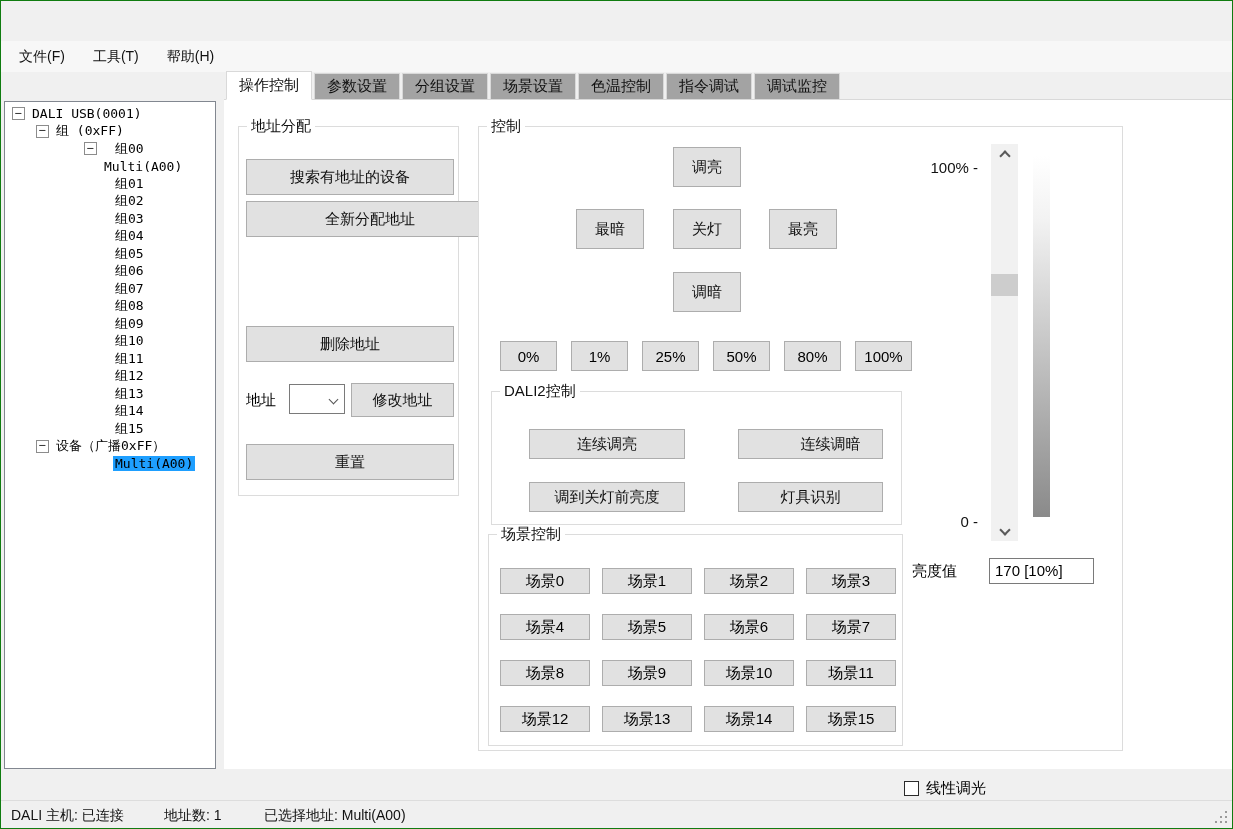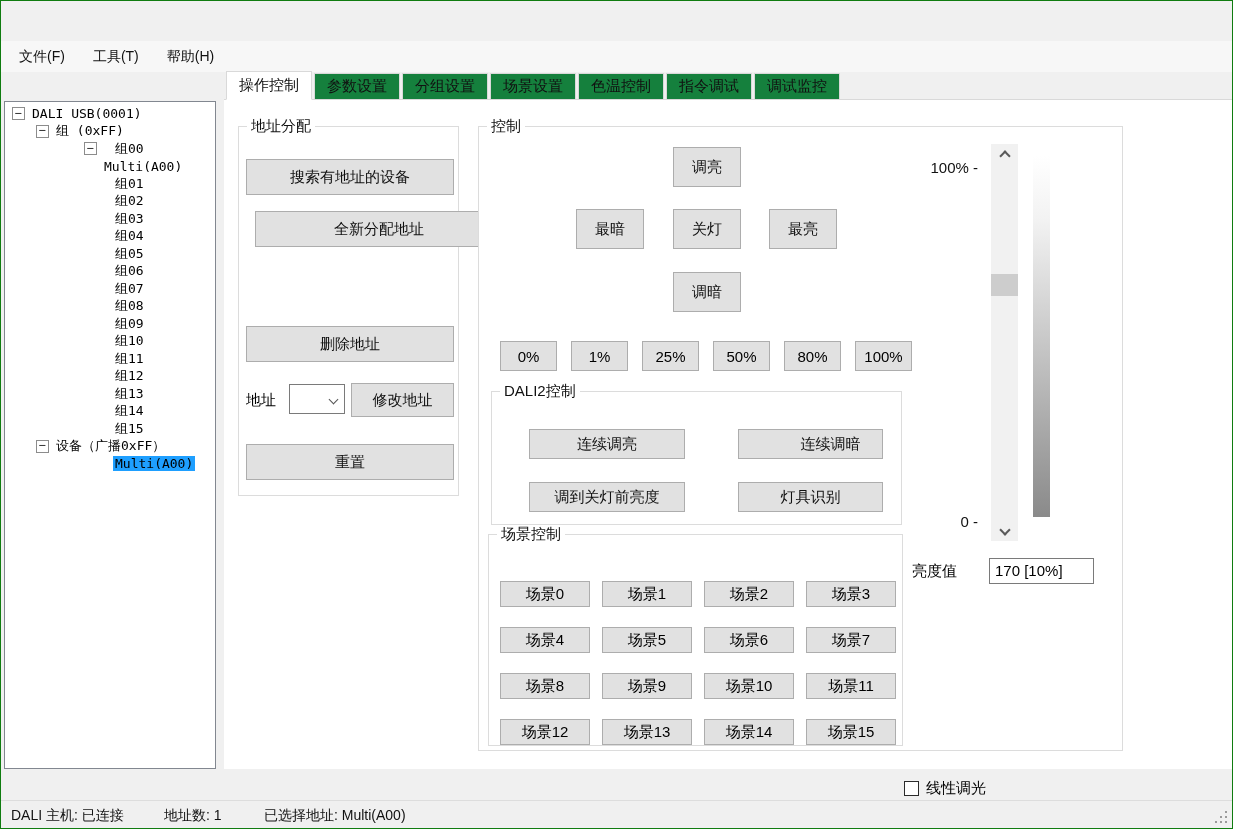--- a/index.html
+++ b/index.html
@@ -28,40 +28,40 @@
   .tree-row[data-level="2"] { padding-left:79px;gap:11px; }
   .tree-row[data-level="3"] { padding-left:79px; }
   .expander { width:13px; height:13px; min-width:13px; background:#fff; border:1px solid #8c8c8c; margin-right:5px; position:relative; }
   .expander::after { content:"−"; position:absolute; left:1.5px; top:-2.5px; font-size:12px; color:#333; }
   .tree-row[data-box="false"] .expander { visibility:hidden; }
   .tree-label { padding:0 2px; }
   .tree-row[data-selected="true"] .tree-label { background:#1e9fff; }
 
   
   .tabstrip { position:absolute; left:225px; top:72px; display:flex; gap:2px; height:27px; }
-  .tab { padding:3px 12px; font-size:15px; background:#15803d; border:1px solid #d9d9d9; color:#111; display:flex; align-items:center; }
+  .tab { padding:3px 12px; font-size:15px; background:#a3a3a3; border:1px solid #d9d9d9; color:#111; display:flex; align-items:center; }
   .tab[data-active="true"] { background:#fff; border-bottom:1px solid #fff; position:relative; z-index:3; height:29px; margin-top:-2px; }
   .tabpage { position:absolute; left:223px; top:98px; width:1010px; height:670px; background:#fff; border-top:1px solid #d9d9d9; }
 
   
   .groupbox { position:absolute; border:1px solid #dcdcdc; background:#fff; }
   .groupbox > .gb-title { position:absolute; top:-10px; left:8px; background:#fff; padding:0 4px; font-size:15px; color:#111; }
 
   
   .btn { position:absolute; background:#e1e1e1; border:1px solid #adadad; font-size:15px; color:#111; display:flex; align-items:center; justify-content:center; font-family:"Liberation Sans",sans-serif; }
 
   
   .addr-label { position:absolute; left:245px; top:390px; font-size:15px; }
   .addr-combo { position:absolute; left:288px; top:383px; width:56px; height:30px; background:#fff; border:1px solid #7a7a7a; }
   .combo-chevron { position:absolute; right:7px; top:11px; width:7px; height:7px; border-left:1.5px solid #555; border-bottom:1.5px solid #555; transform:rotate(-45deg); }
 
   
   .pct-row { position:absolute; left:499px; top:340px; display:flex; gap:14px; }
   .pct-btn { position:relative; width:57px; height:30px; background:#e1e1e1; border:1px solid #adadad; font-size:15px; display:flex; align-items:center; justify-content:center; }
-  .scene-grid { position:absolute; left:499px; top:580px; display:grid; grid-template-columns:repeat(4,90px); column-gap:12px; row-gap:20px; }
+  .scene-grid { position:absolute; left:499px; top:567px; display:grid; grid-template-columns:repeat(4,90px); column-gap:12px; row-gap:20px; }
   .scene-btn { position:relative; width:90px; height:26px; background:#e1e1e1; border:1px solid #adadad; font-size:15px; display:flex; align-items:center; justify-content:center; }
 
   
   .lvl-label { position:absolute; width:72px; text-align:right; font-size:15px; color:#111; }
   .vscroll { position:absolute; left:990px; top:143px; width:27px; height:397px; background:#f1f1f1; }
   .vs-arrow { position:absolute; left:0; width:27px; height:18px; display:flex; align-items:center; justify-content:center; }
   .chev { width:8px; height:8px; border-left:2px solid #5a5a5a; border-bottom:2px solid #5a5a5a; }
   .chev.up { transform:rotate(135deg); margin-top:5px; }
   .chev.down { transform:rotate(-45deg); margin-bottom:4px; }
   .vs-thumb { position:absolute; left:0; top:130px; width:27px; height:22px; background:#cdcdcd; }
@@ -210,21 +210,21 @@
       <div class="tab" data-active="false">指令调试</div>
       <div class="tab" data-active="false">调试监控</div>
     </div>
 
   <div class="tabpage"></div>
 
   <div class="groupbox" style="left:237px; top:125px; width:221px; height:370px;">
     <span class="gb-title">地址分配</span>
   </div>
   <div class="btn" style="left:245px; top:158px; width:208px; height:36px;">搜索有地址的设备</div>
-  <div class="btn" style="left:245px; top:210px; width:248px; height:36px;margin-left:9px;">全新分配地址</div>
+  <div class="btn" style="left:245px; top:200px; width:248px; height:36px;">全新分配地址</div>
   <div class="btn" style="left:245px; top:325px; width:208px; height:36px;">删除地址</div>
   <span class="addr-label">地址</span>
   <div class="addr-combo">
     <span></span>
     <span class="combo-chevron"></span>
   </div>
   <div class="btn" style="left:350px; top:382px; width:103px; height:34px;">修改地址</div>
   <div class="btn" style="left:245px; top:443px; width:208px; height:36px;">重置</div>
 
   <div class="groupbox" style="left:477px; top:125px; width:645px; height:625px;">

